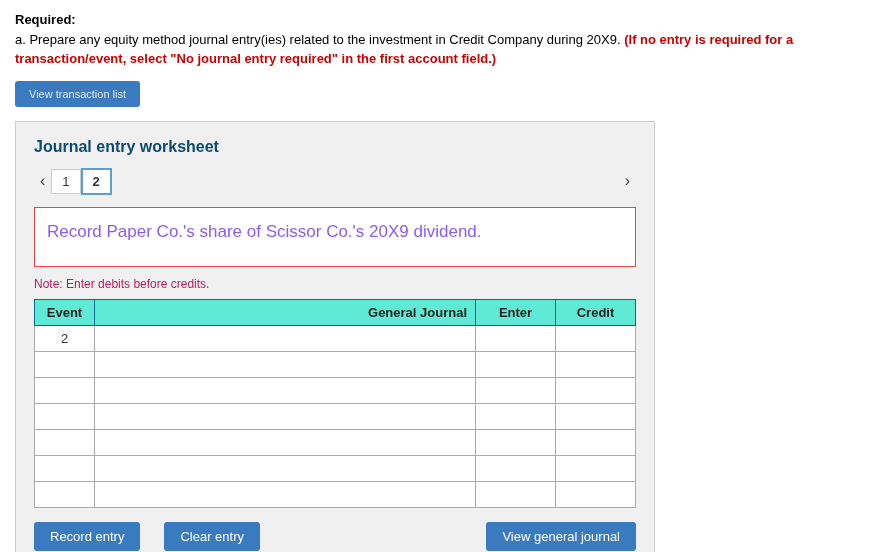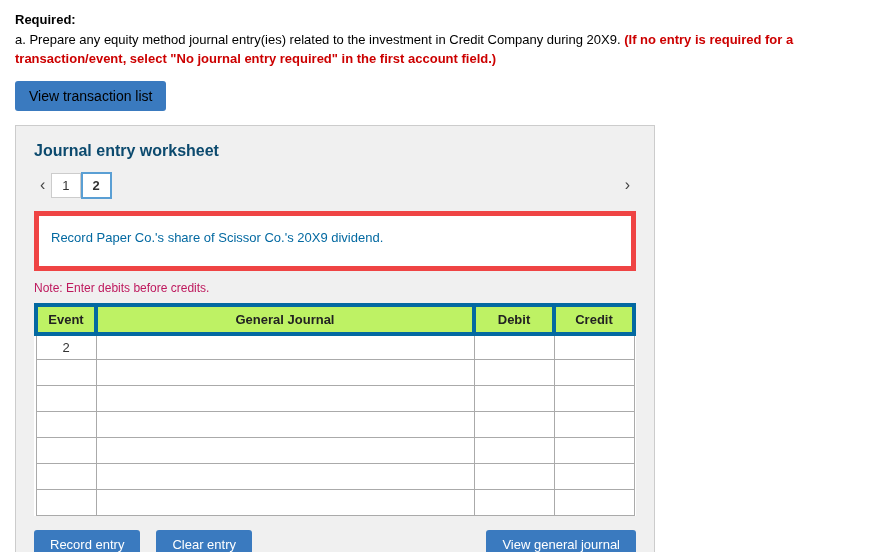--- a/index.html
+++ b/index.html
@@ -18,24 +18,24 @@
     }
     .required-text strong {
       font-weight: bold;
     }
     .required-text .red-text {
       color: #cc0000;
       font-weight: bold;
     }
     .btn-view-transaction {
       background-color: #3a7abf;
-      color: #000000;
+      color: #e5e5e5;
       border: none;
       padding: 7px 14px;
-      font-size: 14px;
+      font-size: 11px;
       cursor: pointer;
       margin-bottom: 14px;
       border-radius: 3px;
     }
     .worksheet-container {
       border: 1px solid #ccc;
       background: #f0f0f0;
       padding: 16px 18px 18px 18px;
       max-width: 640px;
     }
@@ -68,53 +68,53 @@
       cursor: pointer;
       color: #333;
     }
     .tab-num.active {
       border: 2px solid #5a9fd4;
       font-weight: bold;
       background: #fff;
     }
     .description-box {
       background: #fff;
-      border: 5px solid #ef4444;
+      border: 1px solid #ef4444;
       padding: 14px 12px;
       margin-bottom: 10px;
-      font-size: 13px;
-      color: #0369a1;
+      font-size: 17px;
+      color: #8b5cf6;
       min-height: 60px;
     }
     .note-text {
       font-size: 12px;
       color: #be185d;
       margin-bottom: 8px;
     }
     .journal-table {
       width: 100%;
       border-collapse: collapse;
       background: #fff;
       margin-bottom: 14px;
     }
     .journal-table thead tr th {
-      background: #bef264;
-      border: 4px solid #0369a1;
+      background: #5eead4;
+      border: 1px solid #0369a1;
       padding: 5px 8px;
       font-size: 13px;
       font-weight: bold;
       text-align: center;
       color: #222;
     }
     .journal-table thead tr th:first-child {
       text-align: center;
       width: 60px;
     }
     .journal-table thead tr th:nth-child(2) {
-      text-align: center;
+      text-align: right;
     }
     .journal-table tbody tr td {
       border: 1px solid #aaa;
       padding: 0;
       height: 26px;
     }
     .journal-table tbody tr td:first-child {
       text-align: center;
       font-size: 13px;
       color: #333;
@@ -131,21 +131,21 @@
       background: #fff;
       color: #333;
     }
     .journal-table tbody tr td.debit-cell,
     .journal-table tbody tr td.credit-cell {
       width: 80px;
     }
     .btn-row {
       display: flex;
       align-items: center;
-      gap: 16px;
+      gap: 24px;
     }
     .btn-record, .btn-clear, .btn-view-journal {
       background-color: #3a7abf;
       color: #fff;
       border: none;
       padding: 7px 16px;
       font-size: 13px;
       cursor: pointer;
       border-radius: 3px;
     }
@@ -181,21 +181,21 @@
 
   <div class="description-box">Record Paper Co.'s share of Scissor Co.'s 20X9 dividend.</div>
 
   <div class="note-text">Note: Enter debits before credits.</div>
 
   <table class="journal-table">
     <thead>
       <tr>
         <th>Event</th>
         <th>General Journal</th>
-        <th>Debit</th>
+        <th>Enter</th>
         <th>Credit</th>
       </tr>
     </thead>
     <tbody id="journal-tbody">
     <tr>
           <td>2</td>
           <td><input type="text" style=""></td>
           <td class="debit-cell"><input type="text" style=""></td>
           <td class="credit-cell"><input type="text" style=""></td>
         </tr>

